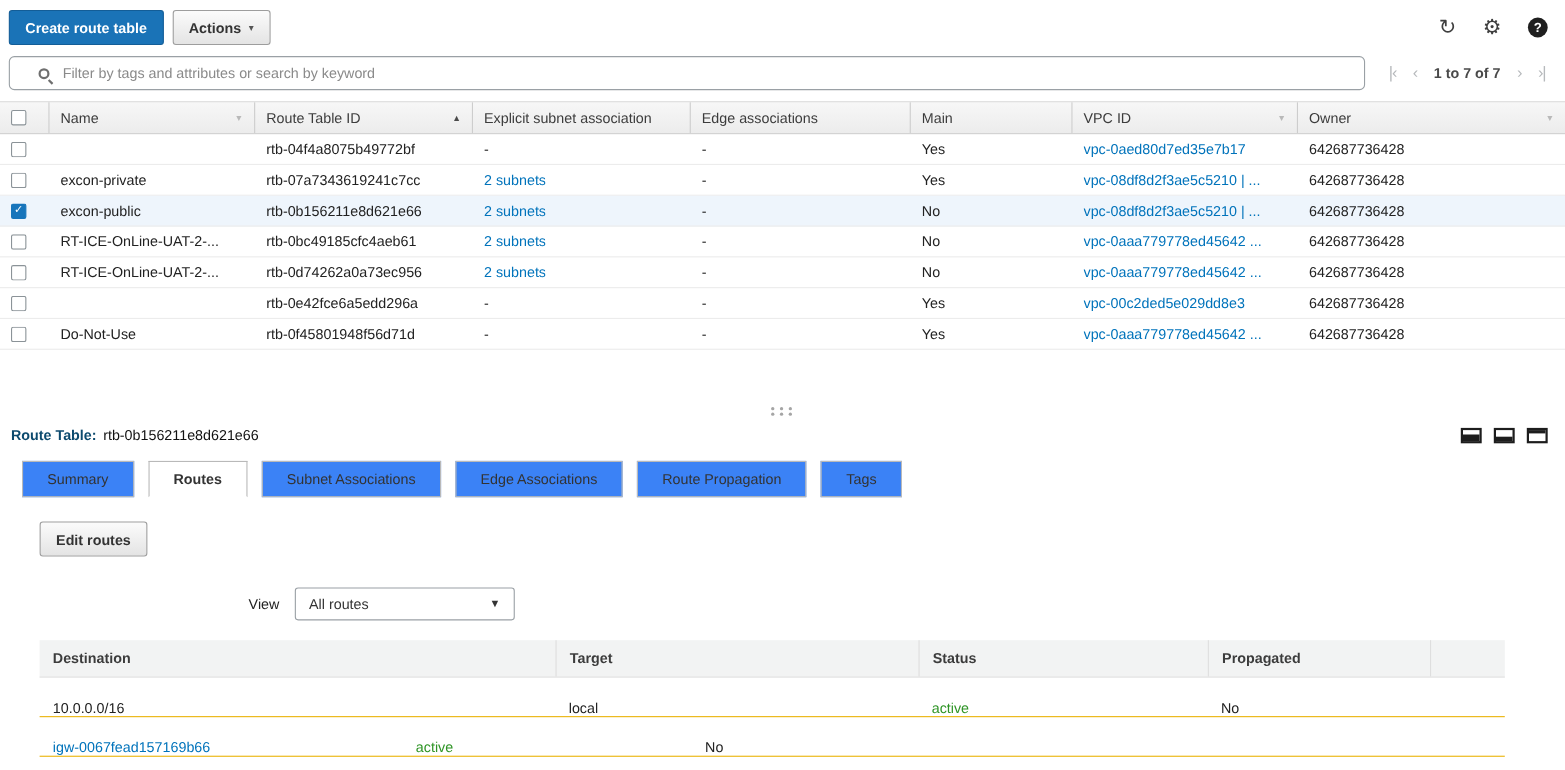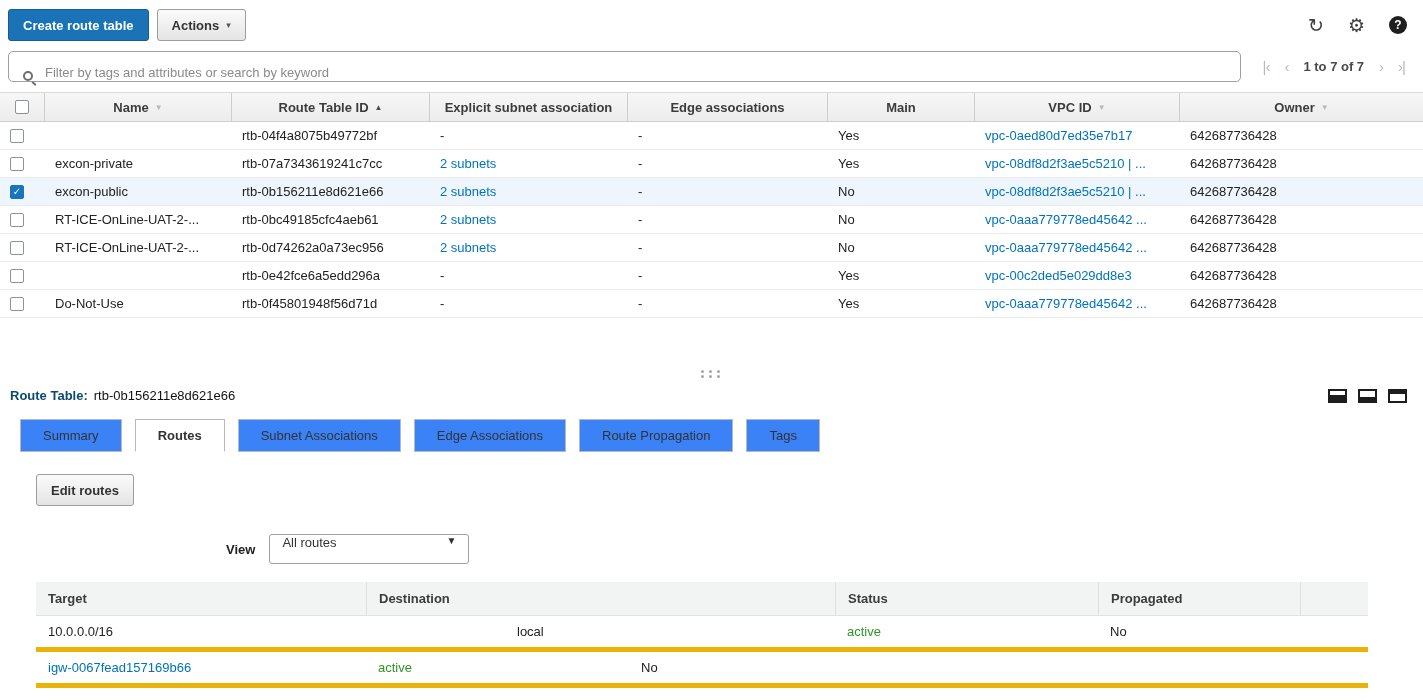--- a/index.html
+++ b/index.html
@@ -26,39 +26,39 @@
   .help-circle {
     width:18px; height:18px; border-radius:50%; background:#1f1f1f; color:#fff;
     display:flex; align-items:center; justify-content:center;
     font-size:12px; font-weight:bold; cursor:pointer;
   }
 
   
   .filter-row { display:flex; align-items:center; padding:2px 18px 10px 8px; }
   .search-box {
     flex:1; height:31px; border:1px solid #9aa0a5; border-radius:5px;
-    display:flex; align-items:flex-end; padding:0 14px; gap:10px; background:#fff;
+    display:flex; align-items:center; padding:0 26px; gap:10px; background:#fff;
   }
   .mag { width:10px; height:10px; border:2px solid #6f6f6f; border-radius:50%; position:relative; flex:none; }
   .mag::after { content:""; position:absolute; width:2px; height:5px; background:#6f6f6f; left:8px; top:8px; transform:rotate(-45deg); }
   .search-input { flex:1; border:none; outline:none; font:inherit; color:#333; background:transparent; }
   .search-input::placeholder { color:#8a8a8a; }
   .pagination { display:flex; align-items:center; gap:15px; margin-left:22px; }
   .page-nav { color:#b6b9bc; font-size:15px; cursor:pointer; letter-spacing:-1px; line-height:1; }
   .page-text { font-weight:bold; color:#494949; }
 
   
   .ghead {
     display:flex; height:30px;
     background:linear-gradient(#f7f7f7,#ececec);
     border-top:1px solid #dadada; border-bottom:1px solid #cfcfcf;
   }
   .hcell {
-    display:flex; align-items:center; justify-content:center;
-    font-weight:bold; color:#3c3c3c; border-right:1px solid #cdcdcd;
+    display:flex; align-items:center; justify-content:space-between;
+    font-weight:normal; color:#3c3c3c; border-right:1px solid #cdcdcd;
     padding:0 10px; white-space:nowrap; overflow:hidden; cursor:pointer;
   }
   .ghead .hcell:last-child { border-right:none; }
   .sort { font-size:8px; margin-left:6px; flex:none; }
   .sort.dim { color:#b9b9b9; }
   .sort.strong { color:#4a4a4a; }
 
   .cell { padding:0 10px; white-space:nowrap; overflow:hidden; display:flex; align-items:center; }
   .c-check { width:45px; flex:none; }
   .c-name  { width:187px; flex:none; }
@@ -97,40 +97,40 @@
 
   .tabs { display:flex; gap:13px; margin:14px 0 0 20px; }
   .tab {
     padding:8px 22px; background:#3b82f6; border:1px solid #b9b9b9;
     color:#333; cursor:pointer; white-space:nowrap;
   }
   .tab.active { background:#fff; font-weight:bold; border-bottom-color:#fff; }
 
   .tab-content { padding:22px 55px 0 36px; }
   .view-row { display:flex; align-items:center; margin-top:28px; }
-  .view-label { font-weight:bold; margin-left:190px; color:#222; }
+  .view-label { font-weight:normal; margin-left:190px; color:#222; }
   .select {
     width:200px; height:30px; border:1px solid #9aa0a5; border-radius:3px; background:#fff;
-    display:flex; justify-content:space-between;
+    display:flex; align-items:center; justify-content:space-between;
     padding:0 12px; margin-left:14px; cursor:pointer;
   }
   .select-caret { font-size:10px; color:#333; }
 
   
   .routes-table { margin-top:18px; }
   .rhead { display:flex; background:#f2f3f3; height:34px; border-bottom:1px solid #e1e1e1; }
   .rhead .rcell { border-left:1px solid #dedede; font-weight:bold; color:#3c3c3c; cursor:pointer; }
   .rhead .rcell:first-child { border-left:none; }
   .rcell { padding:0 12px; white-space:nowrap; overflow:hidden; display:flex; align-items:center; }
   .r-dest   { width:469px; flex:none; }
   .r-target { width:330px; flex:none; }
   .r-status { width:263px; flex:none; }
   .r-prop   { width:202px; flex:none; }
   .r-extra  { flex:1; }
-  .rrow { display:flex; height:36px; align-items:center; border-bottom:5px solid #eab308; color:#222; }
+  .rrow { display:flex; height:36px; align-items:flex-end; border-bottom:1px solid #eab308; color:#222; }
   .status-active { color:var(--status-active,#2e9425); }
 </style>
 </head>
 <body>
 
 <div class="page">
 
   <div class="toolbar">
     <button class="btn btn-primary">Create route table</button>
     <button class="btn btn-default actions">
@@ -345,22 +345,22 @@
     <div class="view-row">
       <span class="view-label">View</span>
       <div class="select">
         <span>All routes</span>
         <span class="select-caret">▼</span>
       </div>
     </div>
 
     <div class="routes-table">
       <div class="rhead">
+        <div class="rcell r-dest">Destination</div>
         <div class="rcell r-target">Target</div>
-        <div class="rcell r-dest">Destination</div>
         <div class="rcell r-status">Status</div>
         <div class="rcell r-prop">Propagated</div>
         <div class="rcell r-extra"></div>
       </div>
 
       <div class="rrow">
         <div class="rcell r-dest">10.0.0.0/16</div>
         <div class="rcell r-target">local</div>
         <div class="rcell r-status status-active">active</div>
         <div class="rcell r-prop">No</div>

